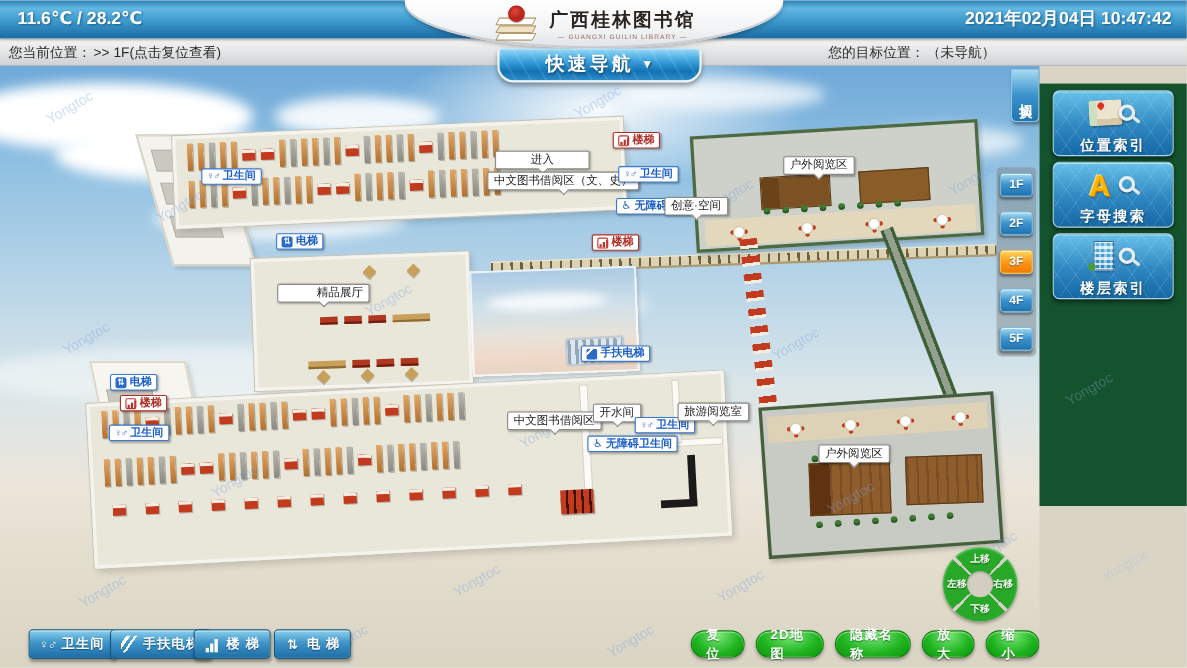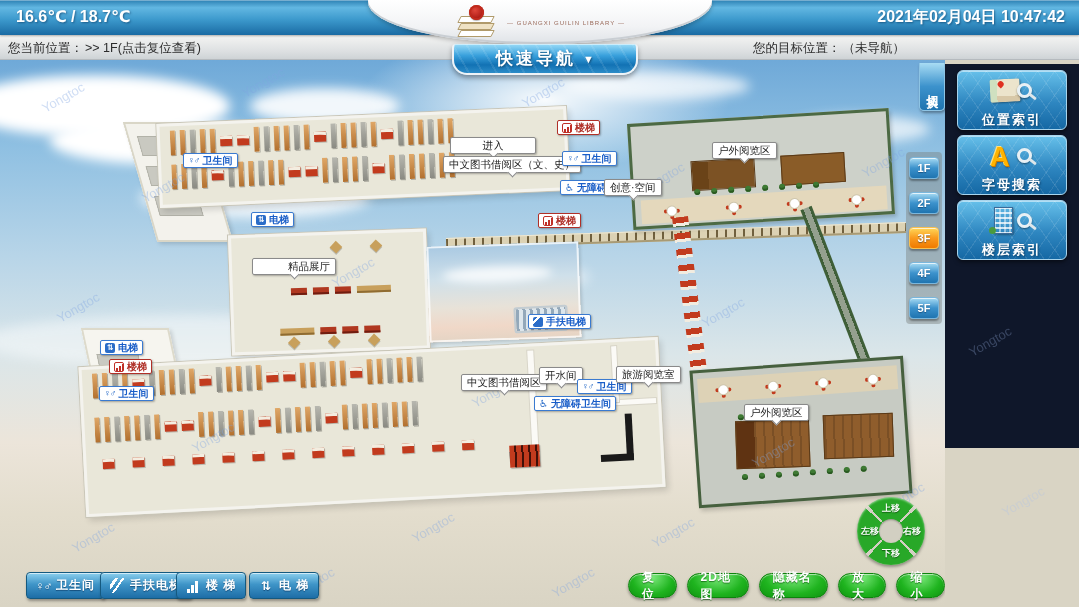--- a/index.html
+++ b/index.html
@@ -157,21 +157,21 @@
     display:flex; align-items:center; justify-content:center; box-shadow:1px 2px 3px rgba(0,0,0,.35); cursor:pointer; }
   .floor-col { position:absolute; left:906px; top:92px; width:36px; z-index:8; display:flex; flex-direction:column; gap:13px;
     padding:5px 3px; background:rgba(125,130,128,.45); border-radius:4px; }
   .floor-btn { width:30px; height:22px; border-radius:4px; color:#fff; font-size:11px; font-weight:bold;
     display:flex; align-items:center; justify-content:center; cursor:pointer;
     background:linear-gradient(180deg,#a8dcf4,#3c92cc 50%,#1f74b0); border:1px solid #7ab6dc;
     box-shadow:0 2px 2px rgba(0,0,0,.35), inset 0 1px 0 rgba(255,255,255,.7); text-shadow:0 1px 1px rgba(0,40,80,.5); }
   .floor-btn.active { background:linear-gradient(180deg,#ffd758,#fa9a1e 50%,#ef7a00); border-color:#f8c050; }
 
   
-  .right-panel { position:absolute; left:945px; top:64px; width:134px; height:384px; background:#0f172a; z-index:5; }
+  .right-panel { position:absolute; left:945px; top:76px; width:134px; height:384px; background:#14532d; z-index:5; }
   .panel-btn { position:absolute; left:12px; width:110px; height:60px; border-radius:6px; cursor:pointer;
     background-image:repeating-linear-gradient(55deg,rgba(255,255,255,.10) 0 1px,transparent 1px 14px),
       repeating-linear-gradient(-55deg,rgba(255,255,255,.10) 0 1px,transparent 1px 14px),
       linear-gradient(180deg,#66c0ea,#2e86c0 55%,#1568a4);
     border:1px solid #a8d4ec; box-shadow:0 2px 4px rgba(0,0,0,.5), inset 0 1px 0 rgba(255,255,255,.5);
     display:flex; flex-direction:column; align-items:center; }
   .pb1 { top:6px; } .pb2 { top:71px; } .pb3 { top:136px; }
   .panel-btn .lbl { color:#fff; font-size:13px; font-weight:bold; letter-spacing:2px; text-shadow:1px 1px 2px #0c4068; margin-top:1px; }
   .ric-wrap { position:relative; width:44px; height:37px; margin-top:4px; }
   .mag { position:absolute; width:15px; height:15px; border:3px solid #e8f0f4; border-radius:50%;
@@ -223,41 +223,42 @@
   
   .wm { position:absolute; font-size:13px; color:rgba(130,165,225,.38); transform:rotate(-30deg); pointer-events:none; }
   .right-panel .wm { color:rgba(165,190,240,.28); }
 </style>
 </head>
 <body>
 
 <div class="screen">
 
   <div class="topbar">
-    <span class="temp">16.6℃ / 18.7℃</span>
+    <span class="temp">11.6℃ / 28.2℃</span>
     <span class="datetime">2021年02月04日  10:47:42</span>
   </div>
 
   <div class="subbar">
     <div class="loc-left">
       <span>您当前位置：</span><span>&gt;&gt; 1F(点击复位查看)</span>
     </div>
     <div class="loc-right">
       <span>您的目标位置：</span><span>（未导航）</span>
     </div>
   </div>
 
   <div class="logo-plate">
     <div class="logo-book">
       <div class="pg pg1"></div>
         <div class="pg pg2"></div>
         <div class="pg pg3"></div>
         <div class="seal"></div>
     </div>
     <div class="logo-text">
+      <div class="logo-title">广西桂林图书馆</div>
       <div class="logo-sub">— GUANGXI GUILIN LIBRARY —</div>
     </div>
   </div>
 
   <div class="quicknav">
     <span>快速导航</span>
     <span class="qn-arrow">▼</span>
   </div>
 
   <div class="map-area">

